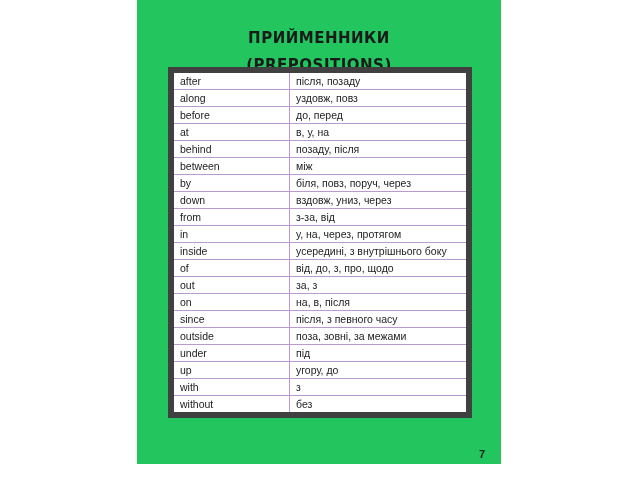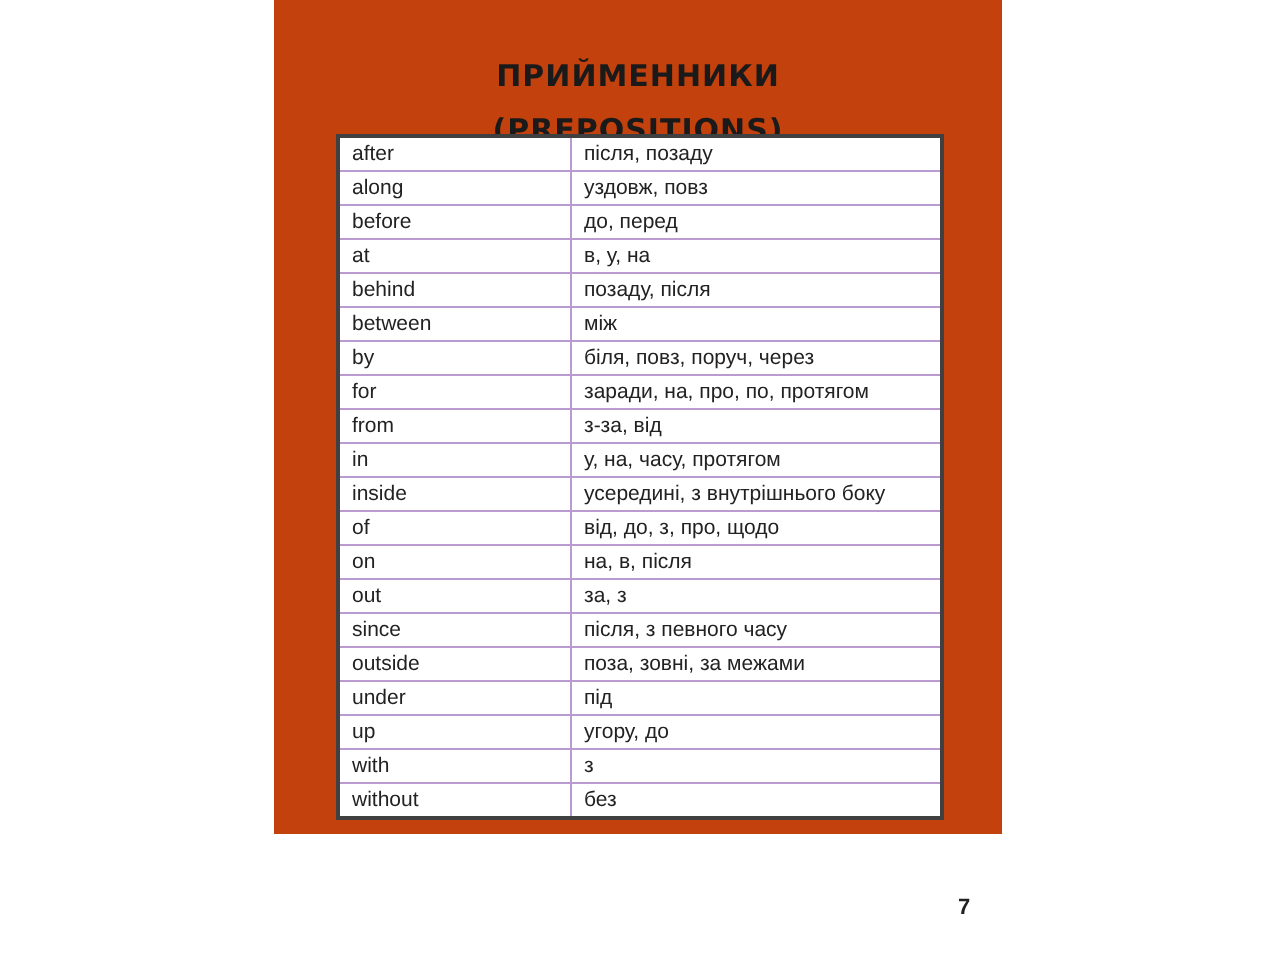--- a/index.html
+++ b/index.html
@@ -2,34 +2,34 @@
 <html><head>
   <meta charset="utf-8">
   <style>
     html, body { margin: 0; padding: 0; }
     body {
       width: 640px; height: 480px; background: #ffffff;
       position: relative; overflow: hidden;
       font-family: "Liberation Sans", sans-serif;
     }
     .page {
-      position: absolute; left: 137px; top: 0; width: 364px; height: 417px;
-      background: #c2410c;
+      position: absolute; left: 137px; top: 0; width: 364px; height: 464px;
+      background: #22c55e;
     }
     .title {
       position: absolute; left: 0; width: 100%; text-align: center;
       font-family: "DejaVu Sans", sans-serif; font-weight: bold;
       font-size: 15px; color: #1a1a1a; letter-spacing: 0.5px;
     }
     .title.l1 { top: 29px; }
     .title.l2 { top: 56px; }
     table {
       position: absolute; left: 31px; top: 67px; width: 304px;
       border-collapse: collapse; background: #ffffff;
-      border: 2px solid #404040;
+      border: 6px solid #404040;
     }
     td {
       height: 16px; padding: 0 0 0 6px;
       border: 1px solid #b99bd2;
       font-size: 10.5px; color: #222;
       vertical-align: middle; line-height: 16px;
     }
     td.en { width: 109px; }
     .pagenum {
       position: absolute; left: 342px; top: 448px;
@@ -66,46 +66,46 @@
         </tr>
         <tr>
           <td class="en">between</td>
           <td>між</td>
         </tr>
         <tr>
           <td class="en">by</td>
           <td>біля, повз, поруч, через</td>
         </tr>
         <tr>
-          <td class="en">for</td>
-          <td>заради, на, про, по, протягом</td>
+          <td class="en">down</td>
+          <td>вздовж, униз, через</td>
         </tr>
         <tr>
           <td class="en">from</td>
           <td>з-за, від</td>
         </tr>
         <tr>
           <td class="en">in</td>
-          <td>у, на, часу, протягом</td>
+          <td>у, на, через, протягом</td>
         </tr>
         <tr>
           <td class="en">inside</td>
           <td>усередині, з внутрішнього боку</td>
         </tr>
         <tr>
           <td class="en">of</td>
           <td>від, до, з, про, щодо</td>
         </tr>
         <tr>
+          <td class="en">out</td>
+          <td>за, з</td>
+        </tr>
+        <tr>
           <td class="en">on</td>
           <td>на, в, після</td>
-        </tr>
-        <tr>
-          <td class="en">out</td>
-          <td>за, з</td>
         </tr>
         <tr>
           <td class="en">since</td>
           <td>після, з певного часу</td>
         </tr>
         <tr>
           <td class="en">outside</td>
           <td>поза, зовні, за межами</td>
         </tr>
         <tr>

